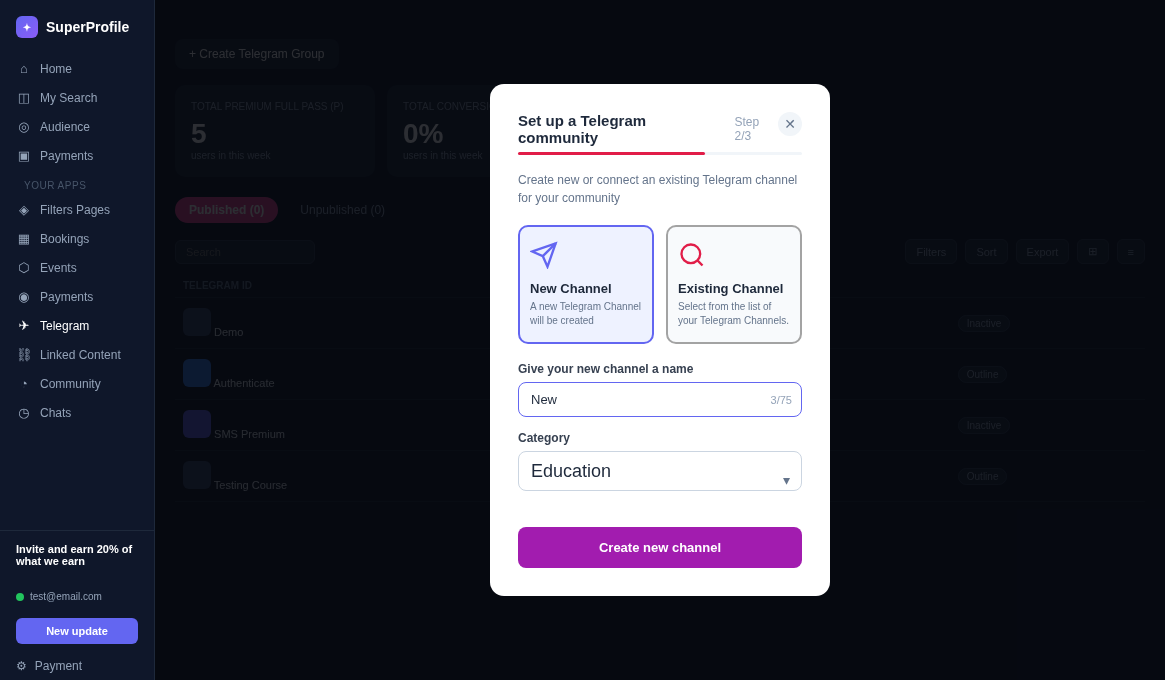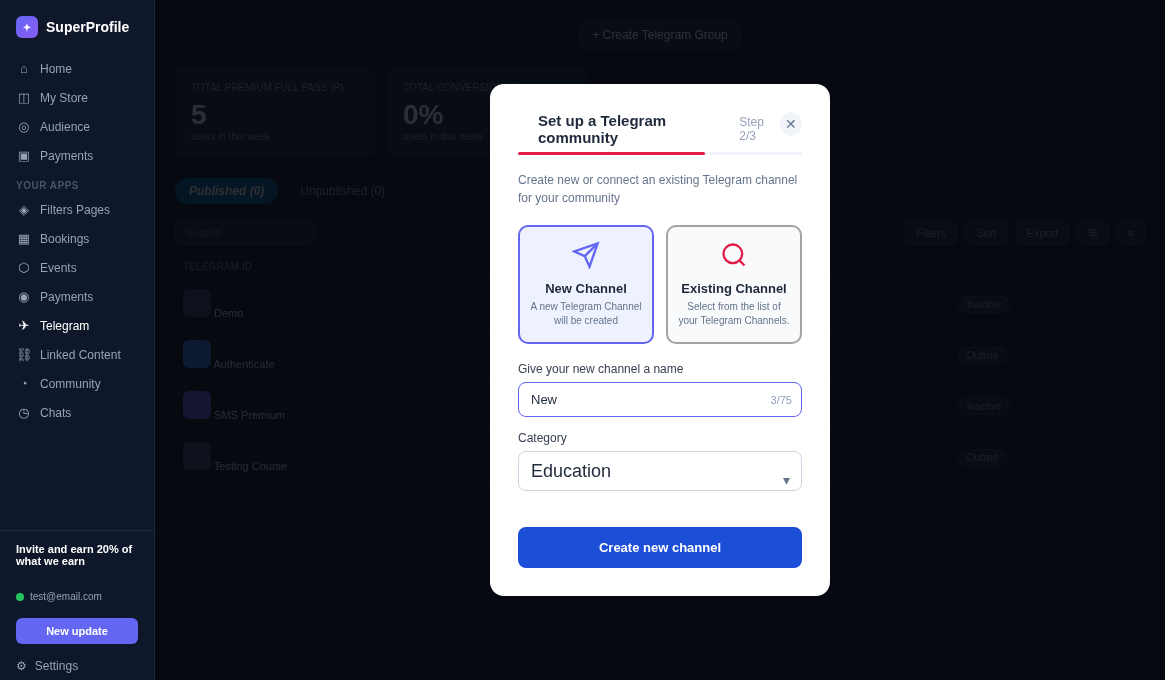--- a/index.html
+++ b/index.html
@@ -42,22 +42,22 @@
       font-size: 12px;
       color: #94a3b8;
       cursor: pointer;
       border-radius: 0;
     }
     .sidebar-item.active { color: #fff; }
     .sidebar-item-icon { font-size: 13px; width: 16px; text-align: center; }
     .sidebar-section-label {
       font-size: 10px;
       color: #475569;
-      padding: 10px 16px 4px;
-      font-weight: 700;
+      padding: 10px 24px 4px;
+      font-weight: 400;
       letter-spacing: 0.05em;
     }
     .sidebar-invite {
       padding: 12px 16px;
       font-size: 10px;
       color: #94a3b8;
       border-top: 1px solid #1e293b;
     }
     .sidebar-invite-title { color: #fff; font-size: 11px; font-weight: 600; margin-bottom: 4px; }
     .sidebar-user {
@@ -100,22 +100,23 @@
     .bg-content {
       position: absolute;
       inset: 0;
       padding: 20px;
       opacity: 0.4;
     }
 
     
     .topbar {
       display: flex;
-      justify-content: center;
+      justify-content: flex-start;
       margin-bottom: 16px;
+      margin-top: 19px;
     }
     .create-btn {
       background: #1e293b;
       color: #fff;
       border: none;
       padding: 8px 14px;
       border-radius: 8px;
       font-size: 12px;
       cursor: pointer;
       display: flex; align-items: center; gap: 6px;
@@ -129,21 +130,21 @@
       padding: 16px;
       min-width: 200px;
     }
     .stat-label { font-size: 10px; color: #94a3b8; margin-bottom: 6px; }
     .stat-value { font-size: 28px; font-weight: 700; color: #fff; }
     .stat-sub { font-size: 10px; color: #94a3b8; }
 
     
     .tabs { display: flex; gap: 8px; margin-bottom: 16px; }
     .tab { padding: 6px 14px; border-radius: 20px; font-size: 12px; cursor: pointer; }
-    .tab.active { background: #0369a1; color: #fff; font-weight: 600; font-style: italic; }
+    .tab.active { background: #ec4899; color: #fff; font-weight: 600; }
     .tab.inactive { color: #94a3b8; }
 
     
     .table-header {
       display: flex;
       justify-content: space-between;
       align-items: center;
       margin-bottom: 10px;
     }
     .search-bar {
@@ -250,32 +251,32 @@
       color: #64748b;
       margin-bottom: 18px;
       line-height: 1.5;
     }
     .channel-options { display: flex; gap: 12px; margin-bottom: 18px; }
     .channel-option {
       flex: 1;
       border: 2px solid #a3a3a3;
       border-radius: 10px;
       padding: 14px 10px;
-      text-align: center;
+      text-align: left;
       cursor: pointer;
       background: #f8fafc;
     }
     .channel-option.selected {
       border-color: #6366f1;
       background: #eef2ff;
     }
     .channel-option-icon { font-size: 22px; margin-bottom: 6px; color: #6366f1; }
     .channel-option-title { font-size: 13px; font-weight: 700; color: #1e293b; margin-bottom: 4px; }
     .channel-option-desc { font-size: 10px; color: #64748b; line-height: 1.4; }
-    .form-label { font-size: 12px; color: #374151; margin-bottom: 6px; font-weight: 400; }
+    .form-label { font-size: 12px; color: #374151; margin-bottom: 6px; font-weight: 700; }
     .name-input-wrap {
       position: relative;
       margin-bottom: 14px;
     }
     .name-input {
       width: 100%;
       border: 1.5px solid #6366f1;
       border-radius: 8px;
       padding: 9px 71px 9px 12px;
       font-size: 13px;
@@ -309,21 +310,21 @@
     .select-arrow {
       position: absolute;
       right: 12px; top: 50%;
       transform: translateY(-50%);
       font-size: 14px;
       color: #64748b;
       pointer-events: none;
     }
     .create-channel-btn {
       width: 100%;
-      background: #1d4ed8;
+      background: #a21caf;
       color: #fff;
       border: none;
       border-radius: 8px;
       padding: 13px;
       font-size: 13px;
       font-weight: 600;
       cursor: pointer;
     }
 
     
@@ -338,21 +339,21 @@
     <div class="sidebar-logo-icon">✦</div>
     <span>SuperProfile</span>
   </div>
   <div class="sidebar-nav">
     <div class="sidebar-item">
       <span class="sidebar-item-icon">⌂</span>
       <span>Home</span>
     </div>
     <div class="sidebar-item">
       <span class="sidebar-item-icon">◫</span>
-      <span>My Store</span>
+      <span>My Search</span>
     </div>
     <div class="sidebar-item">
       <span class="sidebar-item-icon">◎</span>
       <span>Audience</span>
     </div>
     <div class="sidebar-item">
       <span class="sidebar-item-icon">▣</span>
       <span>Payments</span>
     </div>
 
@@ -395,21 +396,21 @@
   <div class="sidebar-invite">
     <div class="sidebar-invite-title">Invite and earn 20% of what we earn</div>
   </div>
   <div class="sidebar-user">
     <div class="sidebar-user-dot"></div>
     <span style="font-size:10px;color:#94a3b8;">test@email.com</span>
   </div>
   <div class="update-btn">New update</div>
   <div class="settings-item">
     <span>⚙</span>
-    <span>Settings</span>
+    <span>Payment</span>
   </div>
 </div>
 
 <div class="main">
 
   <div class="bg-content">
     <div class="topbar">
       <button class="create-btn">+ Create Telegram Group</button>
     </div>
 
@@ -478,21 +479,21 @@
         </tr>
       </tbody>
     </table>
   </div>
 
   <div class="modal-overlay">
     <div class="modal">
 
       <div class="modal-header">
         <div>
-          <div style="display:flex;align-items:center;gap:8px;margin-left:20px;">
+          <div style="display:flex;align-items:center;gap:8px;">
             <span class="modal-title">Set up a Telegram community</span>
             <span class="modal-step">Step 2/3</span>
           </div>
         </div>
         <button class="modal-close">✕</button>
       </div>
 
       <div class="progress-bar">
         <div class="progress-fill"></div>
       </div>

